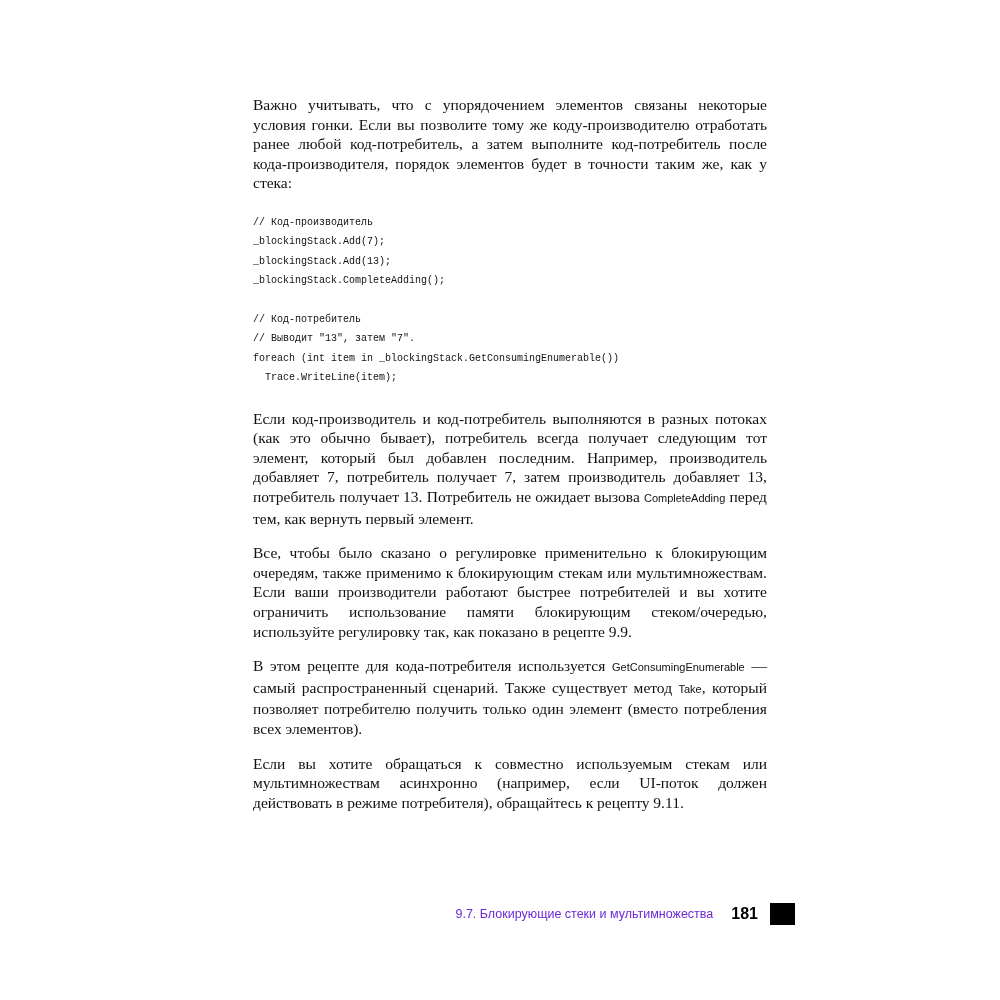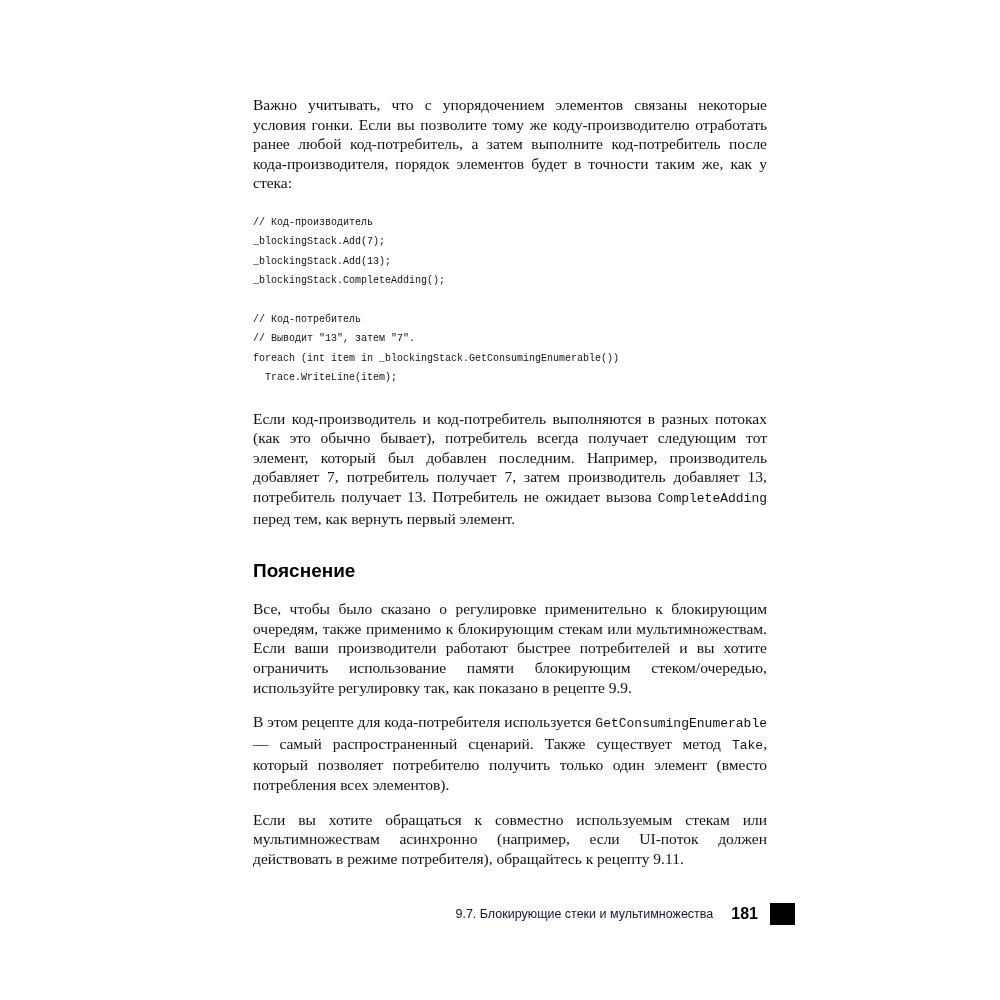--- a/index.html
+++ b/index.html
@@ -24,22 +24,22 @@
   }
   .para {
     font-size: 15.5px;
     line-height: 19.6px;
     text-align: justify;
     margin: 0 0 15px 0;
   }
   .run-normal { }
   .run-italic { }
   .run-mono {
-    font-family: Liberation Mono, monospace;
-    font-size: 13px;
+    font-family: Liberation Sans, sans-serif;
+    font-size: 11px;
     font-style: normal;
   }
   .code-block {
     font-family: "Liberation Mono", "DejaVu Sans Mono", monospace;
     font-size: 10px;
     line-height: 19.4px;
     white-space: pre;
     margin: 20px 0 21px 0;
     color: #111111;
   }
@@ -55,21 +55,21 @@
     top: 903px;
     left: 253px;
     width: 542px;
     display: flex;
     align-items: center;
     justify-content: flex-end;
   }
   .footer-section {
     font-family: "Liberation Sans", sans-serif;
     font-size: 12.5px;
-    color: #0f172a;
+    color: #6d28d9;
   }
   .footer-pagenum {
     font-family: Liberation Sans, sans-serif;
     font-weight: bold;
     font-size: 16px;
     color: #000000;
     margin-left: 18px;
   }
   .footer-bar {
     width: 25px;
@@ -92,21 +92,20 @@
 _blockingStack.Add(13);
 _blockingStack.CompleteAdding();
 
 // Код-потребитель
 // Выводит "13", затем "7".
 foreach (int item in _blockingStack.GetConsumingEnumerable())
   Trace.WriteLine(item);</pre>
 
     <p class="para"><span class="run-normal">Если код-производитель и код-потребитель выполняются в разных потоках (как это обычно бывает), потребитель всегда получает следующим тот элемент, который был добавлен последним. Например, производитель добавляет 7, потребитель получает 7, затем производитель добавляет 13, потребитель получает 13. Потребитель </span><span class="run-italic">не</span><span class="run-normal"> ожидает вызова </span><span class="run-mono">CompleteAdding</span><span class="run-normal"> перед тем, как вернуть первый элемент.</span></p>
 
-    <h2 class="section-heading">Пояснение</h2>
 
     <p class="para"><span class="run-normal">Все, чтобы было сказано о регулировке применительно к блокирующим очередям, также применимо к блокирующим стекам или мультимножествам. Если ваши производители работают быстрее потребителей и вы хотите ограничить использование памяти блокирующим стеком/очередью, используйте регулировку так, как показано в рецепте 9.9.</span></p>
 
     <p class="para"><span class="run-normal">В этом рецепте для кода-потребителя используется </span><span class="run-mono">GetConsumingEnumerable</span><span class="run-normal"> — самый распространенный сценарий. Также существует метод </span><span class="run-mono">Take</span><span class="run-normal">, который позволяет потребителю получить только один элемент (вместо потребления всех элементов).</span></p>
 
     <p class="para"><span class="run-normal">Если вы хотите обращаться к совместно используемым стекам или мультимножествам асинхронно (например, если UI-поток должен действовать в режиме потребителя), обращайтесь к рецепту 9.11.</span></p>
 
   </div>
 
   <div class="footer">

